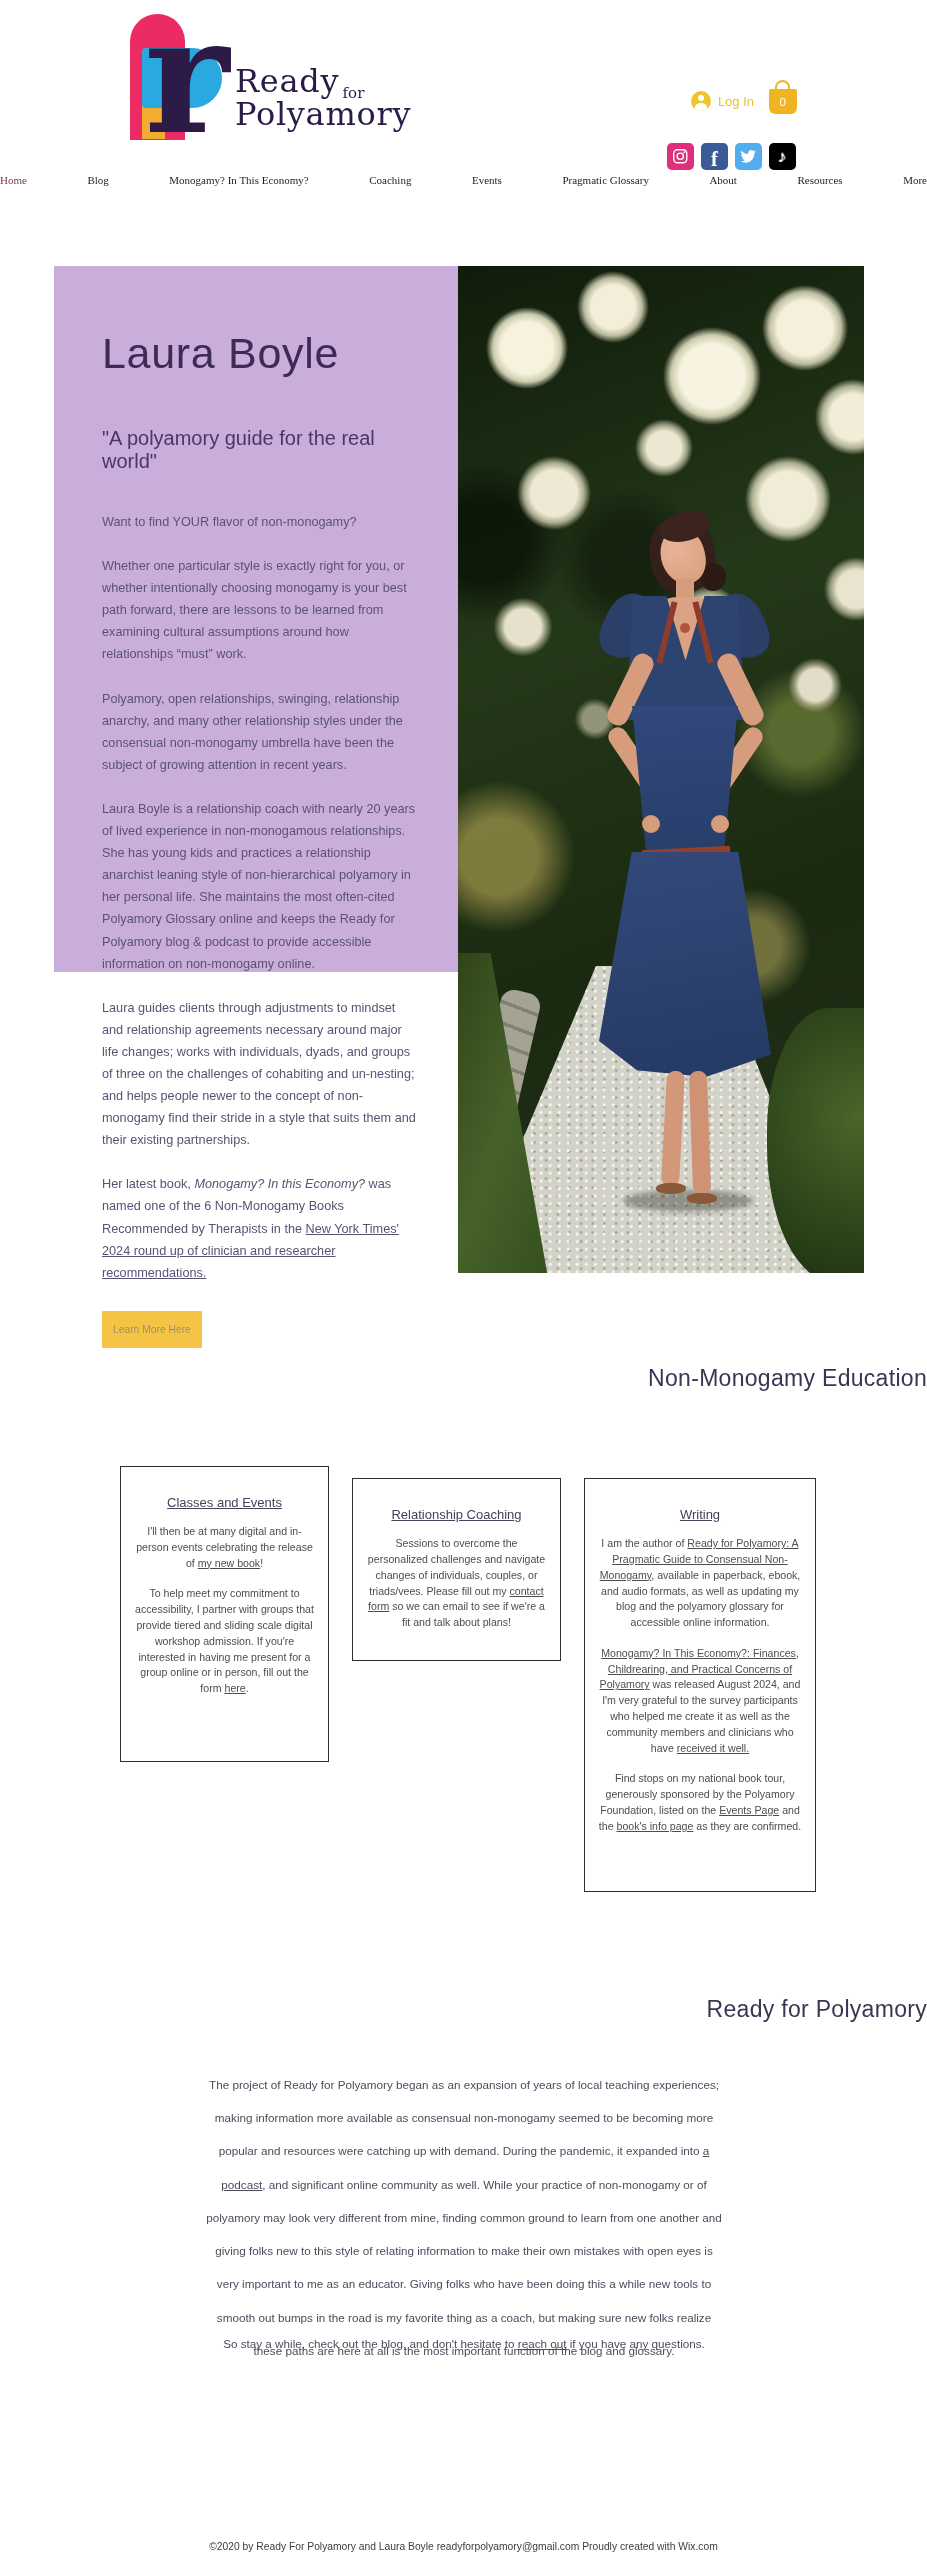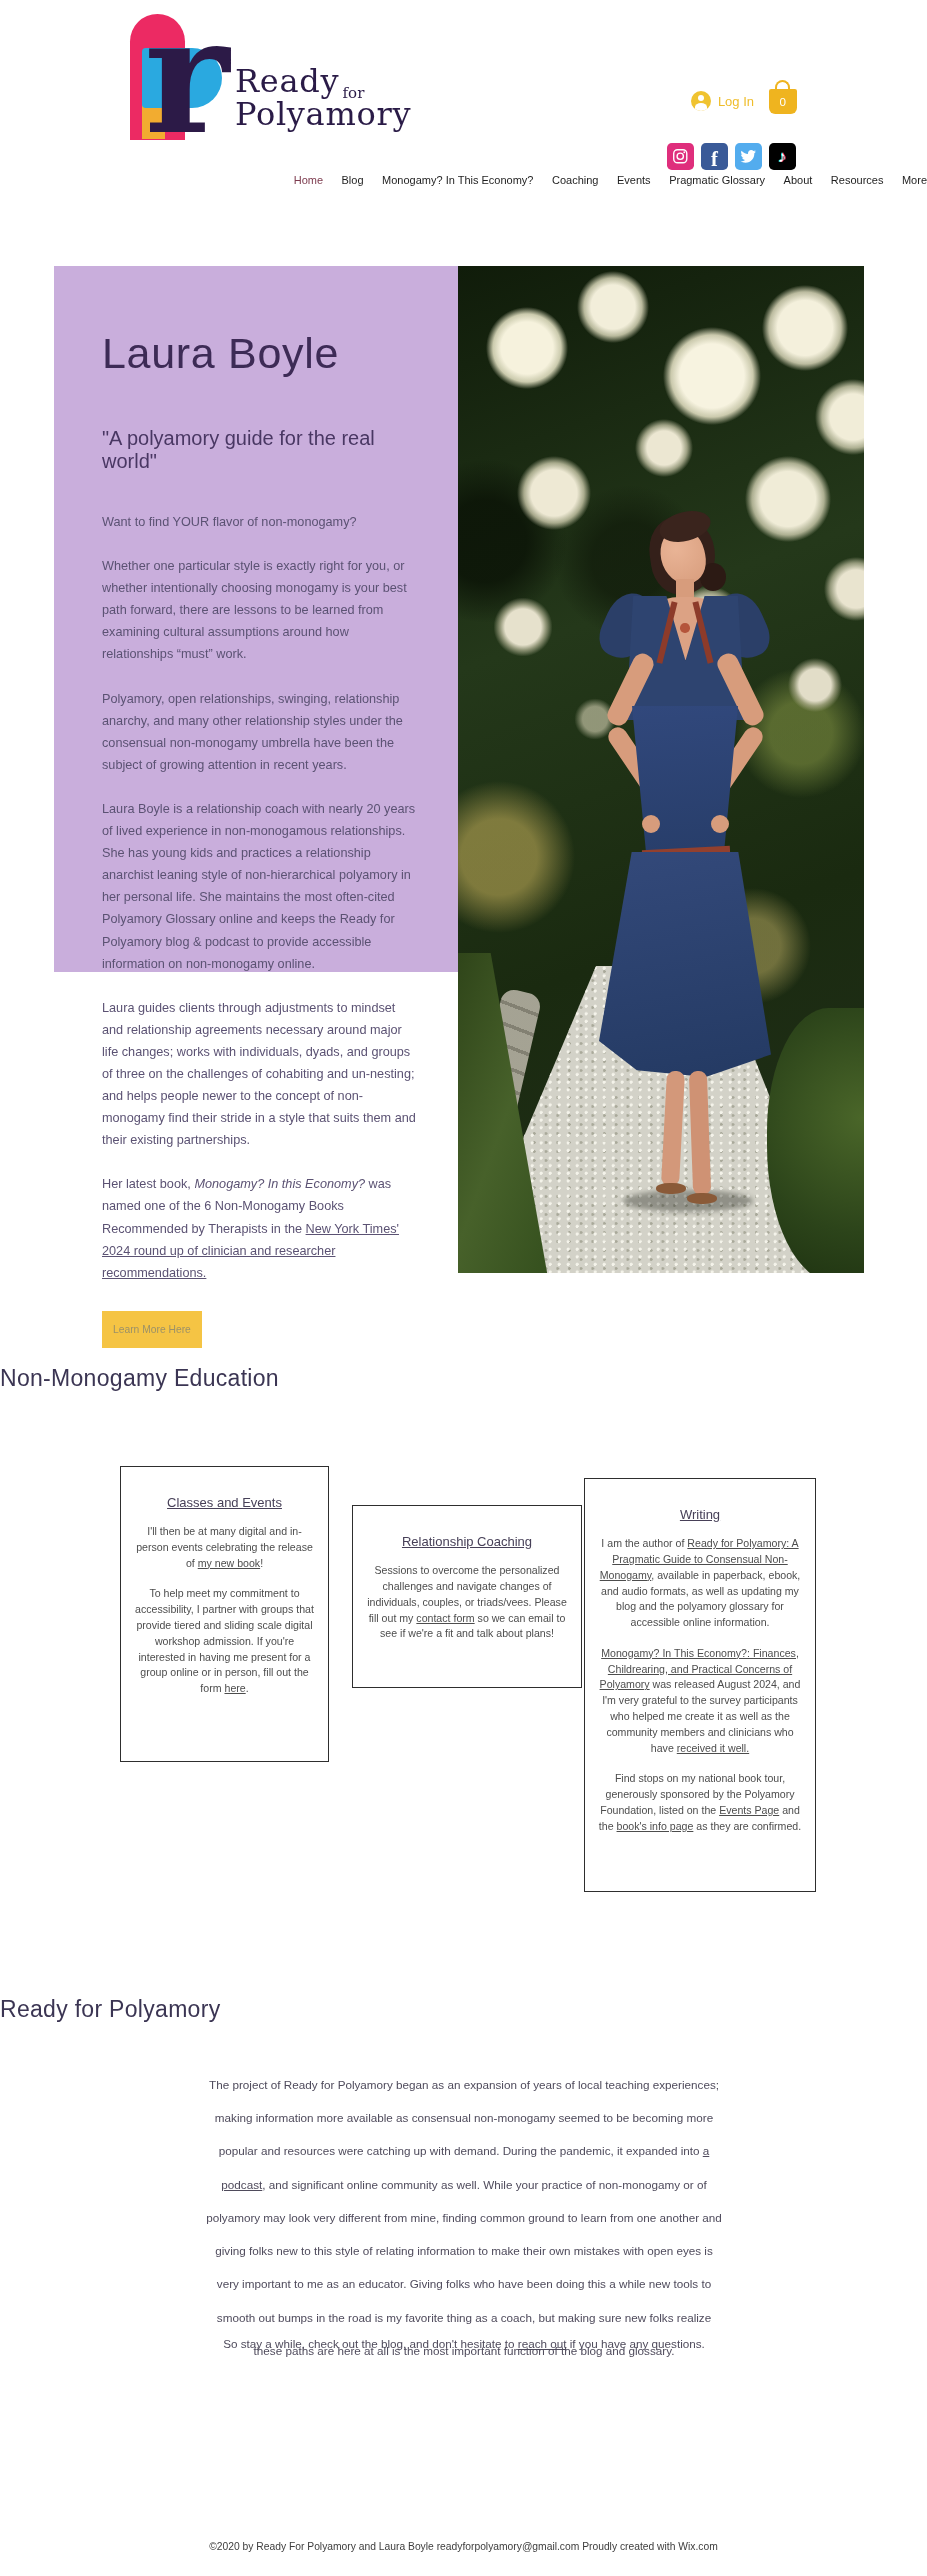--- a/index.html
+++ b/index.html
@@ -38,22 +38,22 @@
   .social { position:absolute; left:667px; top:143px; display:flex; gap:6.9px; }
   .s-icon { width:27px; height:27px; border-radius:4.8px; display:flex; align-items:center; justify-content:center; cursor:pointer; }
   .s-ig { background:#DF2E7C; }
   .s-fb { background:#3A5A98; }
   .s-tw { background:#53ACEE; }
   .s-tk { background:#010101; }
   .s-fb span { color:#fff; font-size:20.6px; font-weight:bold; font-family:"Liberation Serif", serif; position:relative; top:2.7px; }
   .s-tk span { color:#fff; font-size:16.5px; font-weight:bold; text-shadow:1px 0 0 #FE2C55, -1px 0 0 #25F4EE; }
 
   
-  .nav { position:absolute; left:0; top:174px; width:927px; display:flex; justify-content:flex-end; gap:18.5px;
-         font-size:11px; font-weight:300; color:#1E1E1E; }
+  .nav { position:absolute; left:0; top:174px; width:927px; display:flex; justify-content:space-between; gap:18.5px;
+         font-size:11px; font-weight:300; color:#1E1E1E;font-family:Liberation Serif, serif; }
   .nav a { text-decoration:none; white-space:nowrap; }
   .nav a.active { color:#7C3A4D; }
 
   
   .hero { position:absolute; left:54px; top:266px; width:810px; height:1007px; }
   .hero-left { position:absolute; left:0; top:0; width:404px; height:706px; background:#C9AEDC;
                padding:63px 40px 0 48px; }
   .hero-title { font-size:43px; font-weight:300; color:#3D2B56; letter-spacing:0.7px; }
   .hero-tag { margin-top:49px; font-size:20px; font-weight:300; color:#493763; }
   .hero-p { margin-top:22px; font-size:12.7px; font-weight:300; line-height:1.74; color:#5B5273; }
@@ -127,26 +127,26 @@
   .f-handR    { left:253px; top:549px; width:18px; height:18px; background:#d79c7c; border-radius:50%; }
   .f-belt     { left:184px; top:582px; width:88px; height:6.9px; background:#93402e; transform:rotate(-3deg); }
   .f-skirt    { left:141px; top:586px; width:172px; height:225px; background:linear-gradient(170deg,#33497a,#243a63);
                 clip-path:polygon(19% 0, 81% 0, 100% 90%, 62% 100%, 22% 97%, 0 84%); }
   .f-legL     { left:206px; top:805px; width:18px; height:115px; background:#d3987a; border-radius:8.2px; transform:rotate(3deg); }
   .f-legR     { left:233px; top:805px; width:18px; height:124px; background:#cf9274; border-radius:8.2px; transform:rotate(-2deg); }
   .f-sandalL  { left:198px; top:917px; width:30px; height:11px; background:#8a5a38; border-radius:45%; }
   .f-sandalR  { left:229px; top:927px; width:30px; height:11px; background:#8a5a38; border-radius:45%; }
 
   
-  .section-heading { position:absolute; left:0; width:927px; text-align:left;
+  .section-heading { position:absolute; left:0; width:927px; text-align:right;
                      font-size:23px; font-weight:300; color:#3B3553; letter-spacing:0.3px; }
   .edu-heading { top:1365px; }
   .edu-box { position:absolute; background:#fff; border:0.7px solid #2e2e2e; }
   .box1 { left:120px; top:1466px; width:209px; height:296px; }
-  .box2 { left:352px; top:1478px; width:230px; height:183px;margin-top:27px; }
+  .box2 { left:352px; top:1478px; width:209px; height:183px; }
   .box3 { left:584px; top:1478px; width:232px; height:414px; }
   .box-title { display:block; margin-top:27.5px; text-align:center; font-size:13px; font-weight:300;
                color:#474058; text-decoration:underline; }
   .box-p { margin:14.4px 11.7px 0; text-align:center; font-size:10.6px; line-height:1.5; color:#4D4D4D; }
   .box-link { text-decoration:underline; }
 
   
   .about-heading { top:1996px; }
   .about-p { position:absolute; left:203px; width:522px; text-align:center;
              font-size:11.7px; font-weight:300; line-height:2.84; color:#4F4B5C; }

